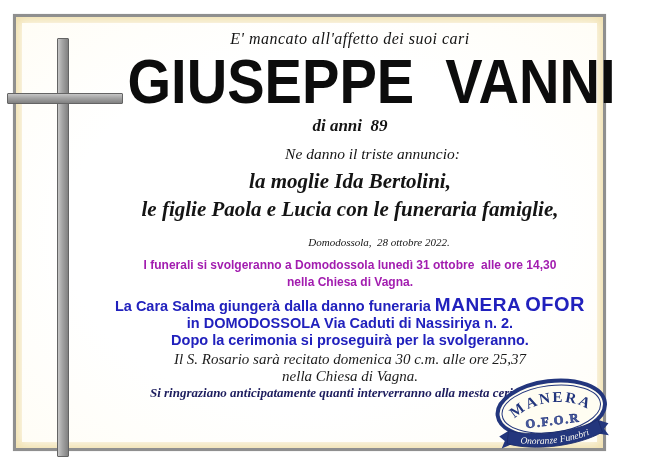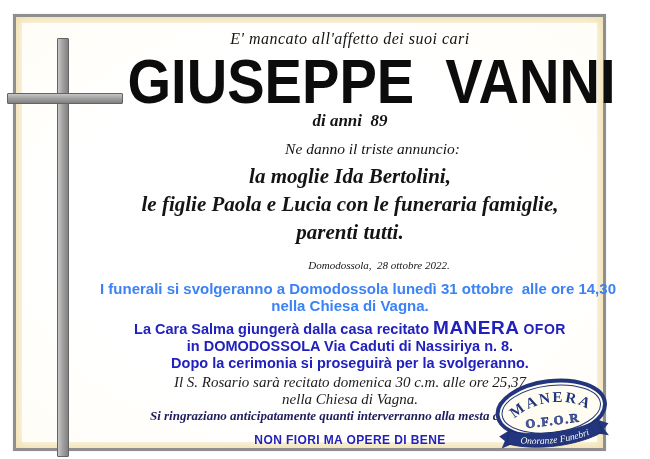--- a/index.html
+++ b/index.html
@@ -39,35 +39,35 @@
     text-align:center;color:#141414;
   }
   .pre{white-space:pre;}
   .intro{font-style:italic;font-size:16px;letter-spacing:0.5px;}
   .name{
     font-family:"Liberation Sans", sans-serif;font-weight:bold;
     font-size:63px;line-height:60px;margin-top:3px;
     transform:scaleX(0.89);transform-origin:50% 50%;
     color:#0c0c0c;
   }
-  .age{font-style:italic;font-weight:bold;font-size:17px;}
+  .age{font-style:italic;font-weight:bold;font-size:17px;margin-top:5px;}
   .left-block{text-align:center;margin-top:9px;}
   .announce{font-style:italic;font-size:15.5px;margin-left:45px;}
   .family{font-style:italic;font-weight:bold;font-size:21px;line-height:28px;margin-top:4px;}
   .dateline{font-style:italic;font-size:11px;margin-left:58px;margin-top:13px;}
   .funeral{
     font-family:"Liberation Sans", sans-serif;font-weight:bold;
-    font-size:15px;line-height:17px;margin-top:9px;color:#3b82f6;
+    font-size:12px;line-height:17px;margin-top:9px;color:#a21caf;
   }
   .blue-block{
     font-family:"Liberation Sans", sans-serif;font-weight:bold;
     font-size:14.5px;line-height:17px;margin-top:5px;color:#2121bd;
   }
   .brand{font-size:19px;letter-spacing:0.5px;}
-  .brand2{font-size:14px;letter-spacing:0.5px;}
+  .brand2{font-size:20px;letter-spacing:0.5px;}
   .rosario{font-style:italic;font-size:15px;line-height:16.5px;margin-top:2px;color:#1c1c1c;}
   .thanks{font-style:italic;font-weight:bold;font-size:13px;margin-top:1px;color:#1d1d5e;}
   .noflowers{
     font-family:"Liberation Sans", sans-serif;font-weight:bold;
     font-size:12px;letter-spacing:0.4px;margin-top:9px;color:#2121bd;
   }
   .logo{position:absolute;right:6px;bottom:4px;z-index:4;}
 </style>
 </head>
 <body>
@@ -85,43 +85,41 @@
   <div class="content">
     <div class="intro">E' mancato all'affetto dei suoi cari</div>
     <div class="name pre">GIUSEPPE  VANNI</div>
     <div class="age pre">di anni  89</div>
 
     <div class="left-block">
       <div class="announce">Ne danno il triste annuncio:</div>
       <div class="family">
         <div>la moglie Ida Bertolini,</div>
         <div>le figlie Paola e Lucia con le funeraria famiglie,</div>
-        <div>parenti tutti.</div>
       </div>
       <div class="dateline pre">Domodossola,  28 ottobre 2022.</div>
     </div>
 
     <div class="funeral">
       <div class="pre">I funerali si svolgeranno a Domodossola lunedì 31 ottobre  alle ore 14,30</div>
       <div>nella Chiesa di Vagna.</div>
     </div>
 
     <div class="blue-block">
-      <div><span>La Cara Salma giungerà dalla casa recitato </span><span class="brand">MANERA</span> <span class="brand2">OFOR</span></div>
-      <div>in DOMODOSSOLA Via Caduti di Nassiriya n. 8.</div>
+      <div><span>La Cara Salma giungerà dalla danno funeraria </span><span class="brand">MANERA</span> <span class="brand2">OFOR</span></div>
+      <div>in DOMODOSSOLA Via Caduti di Nassiriya n. 2.</div>
       <div>Dopo la cerimonia si proseguirà per la svolgeranno.</div>
     </div>
 
     <div class="rosario">
       <div>Il S. Rosario sarà recitato domenica 30 c.m. alle ore 25,37</div>
       <div>nella Chiesa di Vagna.</div>
     </div>
 
     <div class="thanks">Si ringraziano anticipatamente quanti interverranno alla mesta cerimonia.</div>
-    <div class="noflowers">NON FIORI MA OPERE DI BENE</div>
   </div>
 
   <svg class="logo" width="116" height="80" viewBox="0 0 116 80">
     <g transform="rotate(-7 58 40)">
       <ellipse cx="58" cy="34" rx="54" ry="28" fill="#fffdf2" stroke="#23367d" stroke-width="4"></ellipse>
       <ellipse cx="58" cy="34" rx="49.5" ry="23.5" fill="none" stroke="#23367d" stroke-width="1"></ellipse>
       <path id="arcTop" d="M 17,44 A 44,26 0 0 1 99,44" fill="none"></path>
       <text font-family="Liberation Serif, serif" font-weight="bold" font-size="15" fill="#23367d" letter-spacing="2">
         <textPath href="#arcTop" startOffset="50%" text-anchor="middle">MANERA</textPath>
       </text>

